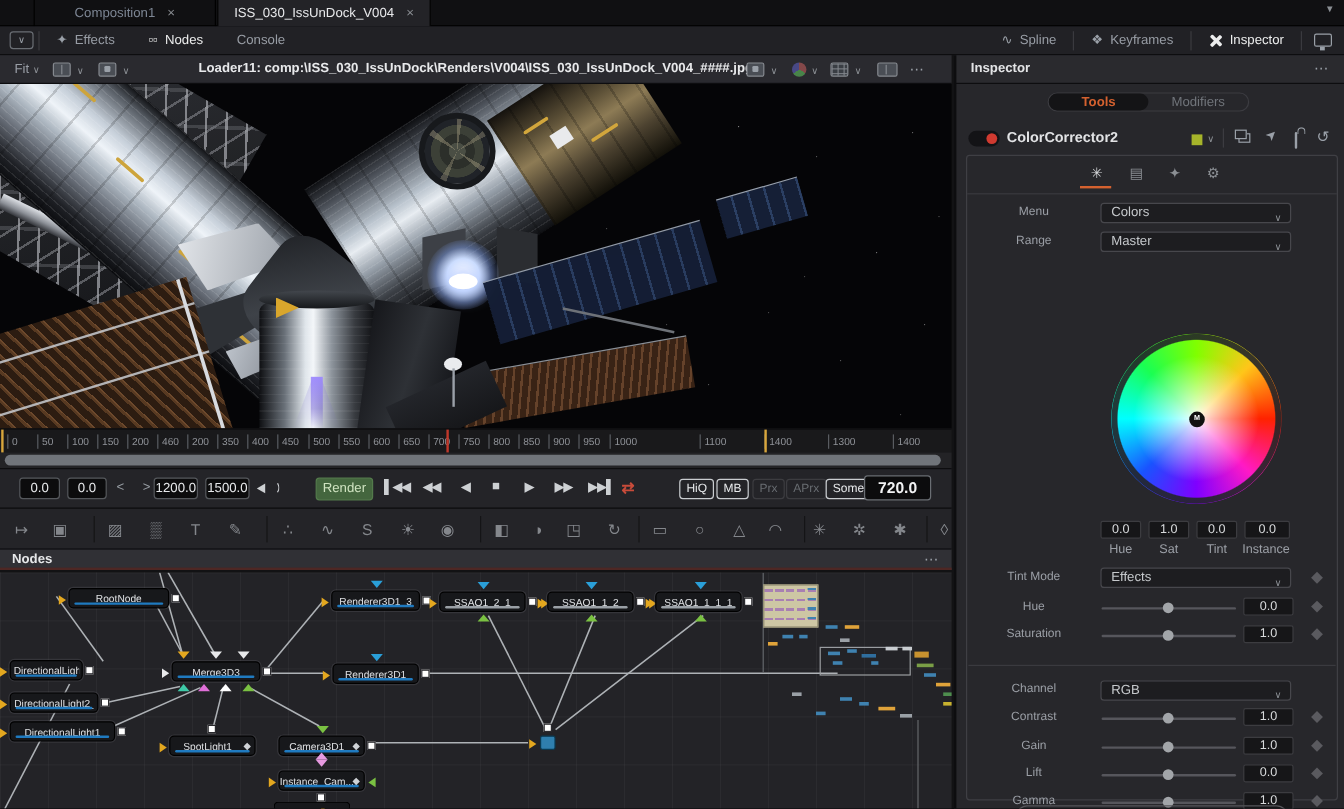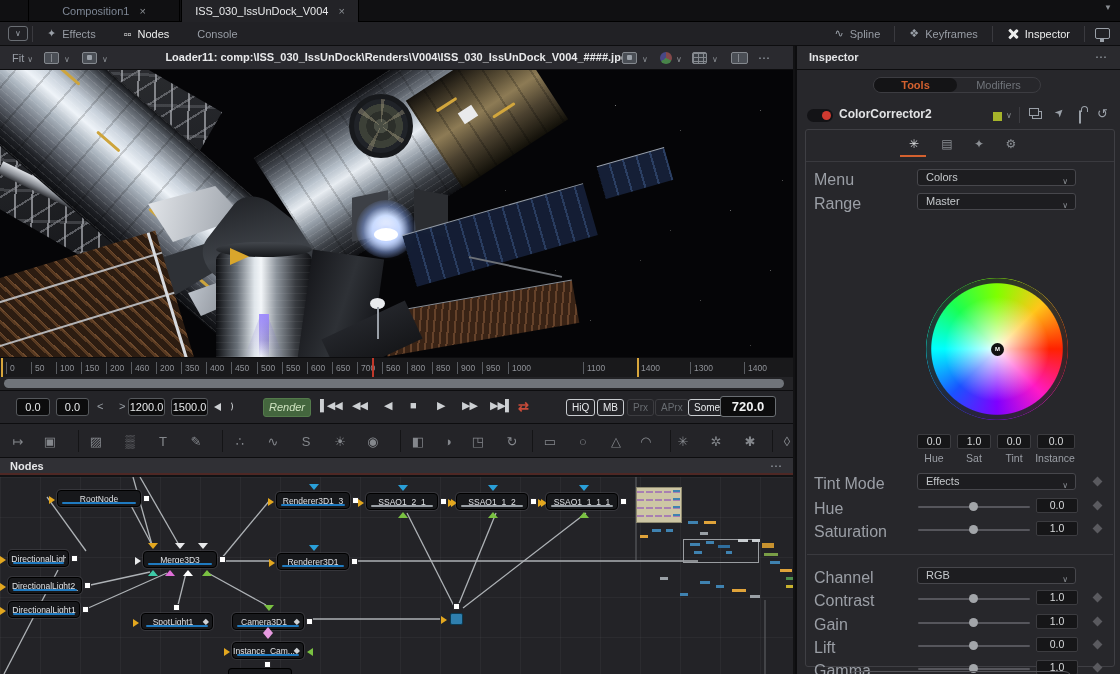--- a/index.html
+++ b/index.html
@@ -142,21 +142,21 @@
   
   .hscroll{position:absolute;left:0;top:377px;width:793px;height:13px;background:#232326;}
   .hscroll .thumb{position:absolute;left:4px;top:2px;width:780px;height:9px;border-radius:5px;background:#70747a;}
 
   
   .transport{position:absolute;left:0;top:390px;width:793px;height:33px;background:#242428;border-top:1px solid #0d0d0f;}
   .tfield{position:absolute;top:7px;height:18px;background:#0c0c0d;border:1px solid #55585c;border-radius:3px;
      color:#e6e8ea;text-align:center;line-height:16px;font-size:11px;}
   .tarrow{position:absolute;top:9px;color:#9aa0a6;font-size:11px;}
   .render-btn{position:absolute;left:263px;top:7px;width:48px;height:19px;background:#44663e;border:1px solid #537a4b;
-     border-radius:3px;color:#cfe3c0;text-align:center;line-height:17px;font-size:11px;font-style:italic;}
+     border-radius:3px;color:#cfe3c0;text-align:center;line-height:17px;font-size:11px;}
   .pbtn{position:absolute;top:8px;color:#cdd0d3;font-size:11px;letter-spacing:-1px;}
   .pbtn.loop{letter-spacing:0;font-size:13px;font-weight:bold;}
   .qbtn{position:absolute;top:8px;height:17px;border:1px solid #c9ccd0;border-radius:3px;color:#e8eaec;
      font-size:10px;line-height:15px;padding:0 5px;}
   .qbtn.dim{border-color:#3c3c40;color:#686c71;}
   .frame-field{position:absolute;left:720px;top:5px;width:56px;height:21px;background:#0c0c0d;border:1px solid #6a6e73;
      border-radius:3px;color:#f2f3f4;font-size:13px;font-weight:bold;text-align:center;line-height:19px;}
   .spk{position:absolute;left:216px;top:10px;width:7px;height:11px;}
   .spk::before{content:"";position:absolute;left:-2px;top:2px;border-top:4px solid transparent;border-bottom:4px solid transparent;border-right:7px solid #cdd0d3;}
   .spk-arc{position:absolute;left:224px;top:10px;width:9px;height:11px;border:1.5px solid #cdd0d3;border-left-color:transparent;border-top-color:transparent;border-bottom-color:transparent;border-radius:50%;}
@@ -226,21 +226,21 @@
   .vdiv{position:absolute;width:1px;background:#3c3c41;}
   .hicon{position:absolute;top:38px;color:#9aa0a8;font-size:11px;}
   .ico-copy{width:10px;height:8px;border:1px solid #9aa0a8;box-shadow:3px 3px 0 -1px #27272b,3px 3px 0 0 #9aa0a8;}
   .ico-lock{width:9px;height:7px;border:1px solid #9aa0a8;border-radius:1px;position:relative;}
   .ico-lock::before{content:"";position:absolute;left:1px;top:-5px;width:5px;height:5px;border:1px solid #9aa0a8;border-bottom:none;border-radius:4px 4px 0 0;}
   .ctrlbox{position:absolute;left:8px;top:59px;width:310px;height:538px;border:1px solid #3f3f44;border-radius:3px;}
   .itab{position:absolute;top:7px;width:24px;text-align:center;color:#8b8f94;font-size:12px;}
   .itab.on{color:#d6d8da;}
   .itab-ul{position:absolute;left:94px;top:25px;width:26px;height:2px;background:#d4612f;}
   .itab-line{position:absolute;left:0;right:0;top:31px;height:1px;background:#3a3a3f;}
-  .flabel{position:absolute;font-size:16px;color:#9b9fa6;text-align:left;width:95px;}
+  .flabel{position:absolute;font-size:10px;color:#9b9fa6;text-align:center;width:95px;}
   .dd{position:absolute;left:111px;width:159px;height:17px;background:#1d1d20;border:1px solid #47474c;border-radius:3px;
       color:#c6c9cc;font-size:11px;line-height:15px;padding-left:8px;}
   .dd .caret{position:absolute;right:7px;top:4px;}
   .kdiamond{position:absolute;left:288px;width:7px;height:7px;background:#5a5a5f;transform:rotate(45deg);}
   .wheel{position:absolute;left:120px;top:148px;width:142px;height:142px;border-radius:50%;
     background:
      radial-gradient(circle,rgba(255,255,255,.96) 0%,rgba(255,255,255,.72) 12%,rgba(255,255,255,0) 52%),
      conic-gradient(hsl(90,100%,50%),hsl(45,100%,55%) 12.5%,hsl(8,100%,50%) 25%,hsl(315,100%,55%) 37.5%,hsl(270,100%,50%) 50%,hsl(225,100%,55%) 62.5%,hsl(180,100%,50%) 75%,hsl(135,100%,55%) 87.5%,hsl(90,100%,50%));}
   .wheel::after{content:"";position:absolute;inset:0;border-radius:50%;
     background:radial-gradient(circle,transparent 0 65%,rgba(35,37,40,.9) 66% 70%,transparent 71%);}
@@ -388,21 +388,21 @@
     <span class="tick" style="left:131px">460</span>
     <span class="tick" style="left:156px">200</span>
     <span class="tick" style="left:181px">350</span>
     <span class="tick" style="left:206px">400</span>
     <span class="tick" style="left:231px">450</span>
     <span class="tick" style="left:257px">500</span>
     <span class="tick" style="left:282px">550</span>
     <span class="tick" style="left:307px">600</span>
     <span class="tick" style="left:332px">650</span>
     <span class="tick" style="left:357px">700</span>
-    <span class="tick" style="left:382px">560</span>
+    <span class="tick" style="left:382px">750</span>
     <span class="tick" style="left:407px">800</span>
     <span class="tick" style="left:432px">850</span>
     <span class="tick" style="left:457px">900</span>
     <span class="tick" style="left:482px">950</span>
     <span class="tick" style="left:508px">1000</span>
     <span class="tick" style="left:583px">1100</span>
     <span class="tick" style="left:637px">1400</span>
     <span class="tick" style="left:690px">1300</span>
     <span class="tick" style="left:744px">1400</span>
     <span class="marker" style="left:1px;background:#d8a63c;"></span>
@@ -567,21 +567,21 @@
         <span class="lbl">Renderer3D1</span>
         <span class="ul"></span>
         <span class="p out"></span>
     </div>
     <div class="node" style="left:8px;top:100px;width:74px;">
       <span class="p in"></span>
         <span class="lbl">DirectionalLight2_1</span>
         <span class="ul"></span>
         <span class="p out"></span>
     </div>
-    <div class="node" style="left:8px;top:124px;width:72px;">
+    <div class="node" style="left:8px;top:124px;width:88px;">
       <span class="p in"></span>
         <span class="lbl">DirectionalLight1</span>
         <span class="ul"></span>
         <span class="p out"></span>
     </div>
     <div class="node" style="left:141px;top:136px;width:72px;">
       <span class="p in"></span>
         <span class="p topsq" style="left:31px;"></span>
         <span class="lbl" style="margin-right:8px;">SpotLight1</span>
         <span class="ul"></span>

